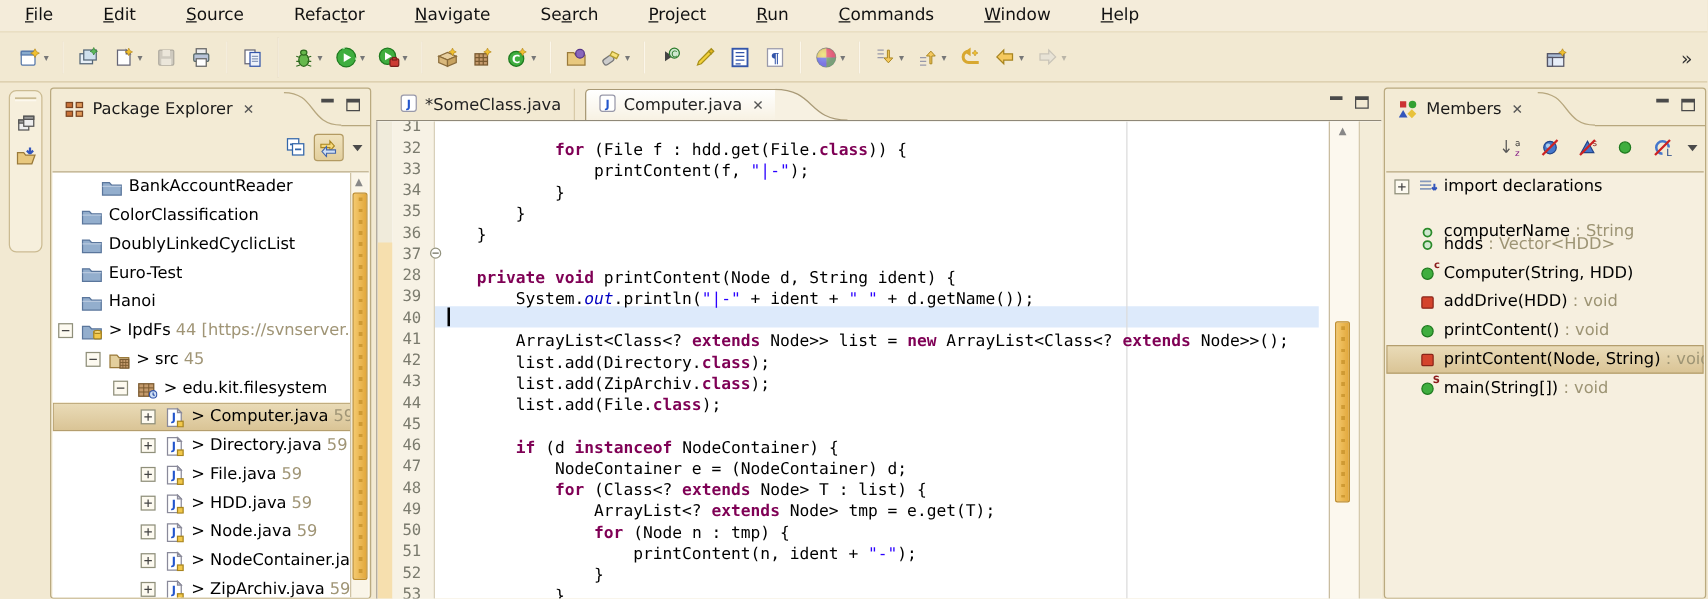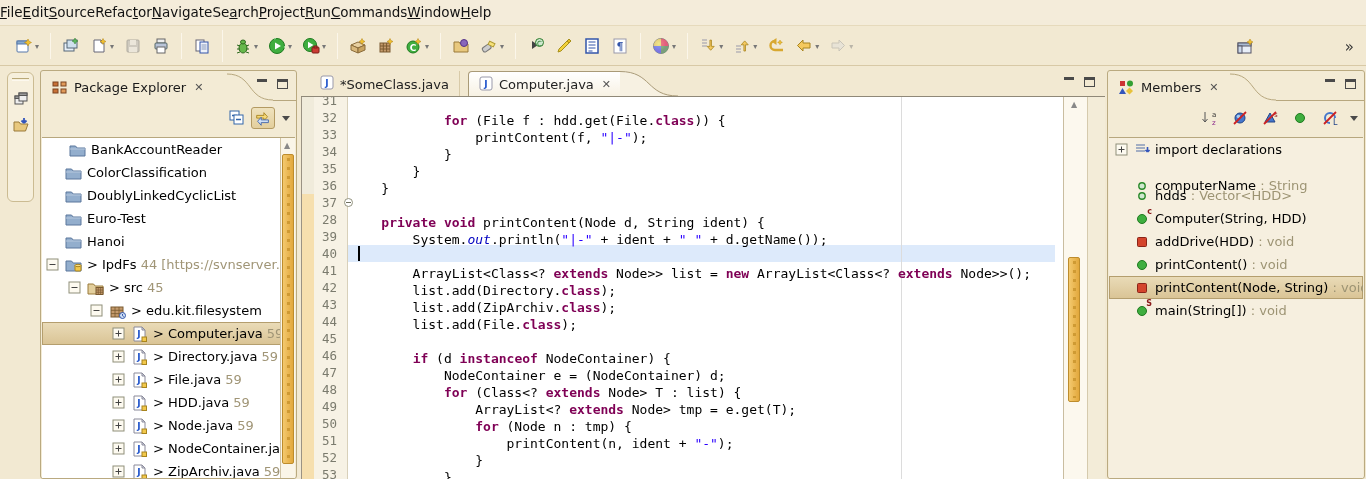--- a/index.html
+++ b/index.html
@@ -2,21 +2,21 @@
 <html><head>
 <meta charset="utf-8">
 <style>
   * { margin:0; padding:0; box-sizing:border-box; }
   html,body { width:1366px; height:479px; overflow:hidden; }
   body { font-family:"DejaVu Sans", sans-serif; background:#f2e9d2; position:relative; }
   #app { position:absolute; inset:0; }
 
   
   #menubar { position:absolute; left:0; top:0; width:1366px; height:26px; background:#f4ecda; border-bottom:1px solid #e6dabc; display:flex; align-items:center; }
-  .menu-item { font-size:13.5px; color:#111; padding:0 0; line-height:25px;text-align:right; }
+  .menu-item { font-size:13.5px; color:#111; padding:0 20px; line-height:25px;text-align:right; }
   .menu-item u { text-decoration:underline; }
 
   
   #toolbar { position:absolute; left:0; top:27px; width:1366px; height:39px; background:#f2e9d2; border-bottom:1px solid #d8c9a6; display:flex; align-items:center; padding-left:10px; }
   .tb-btn { height:28px; display:flex; align-items:center; padding:0 4px; margin:0 1px; border-radius:3px; }
   .tb-btn .ico { width:18px; height:18px; display:inline-block; }
   .tb-btn.disabled { opacity:.45; filter:grayscale(90%); }
   .tb-dd { font-size:8px; color:#777; margin-left:2px; }
   .tb-sep { width:1px; height:26px; background:#d9caa8; border-right:1px solid #fbf6ea; margin:0 6px; }
   .tb-sep.tall { height:32px; background:#cdbc96; }
@@ -373,21 +373,21 @@
             <svg width="18" height="16">
               <path d="M3 6 h8 v-3 l4 4.5 -4 4.5 v-3 h-8 Z" fill="#f5d87a" stroke="#a8841e" transform="scale(.9)"></path>
               <path d="M15 10 h-8 v-3 l-4 4.5 4 4.5 v-3 h8 Z" fill="#cfe0f5" stroke="#4466aa" transform="scale(.9) translate(1 1)"></path>
             </svg>
           </span>
         </div>
         <div class="vt-menu"></div>
       </div>
     <div id="pkg-content">
       <div id="pkg-rows">
-          <div class="tree-row" style="top: 0px; width: 240px; padding-left: 8px;">
+          <div class="tree-row" style="top: 0px; width: 240px; padding-left: 20px;">
             <span class="exp-spacer"></span>
             <span class="t-ico"><svg width="17" height="16">
                 <path d="M1 4 h5.5 l1.7 2 H16 v8 H1 Z" fill="#93aecd" stroke="#5a769c"></path>
                 <path d="M1 7 h15" stroke="#b7c8de"></path>
               </svg></span>
             <span>BankAccountReader</span>
           </div>
           <div class="tree-row" style="top: 23px; width: 212px; padding-left: 4px; text-align: right;">
             <span class="exp-spacer"></span>
             <span class="t-ico"><svg width="17" height="16">

